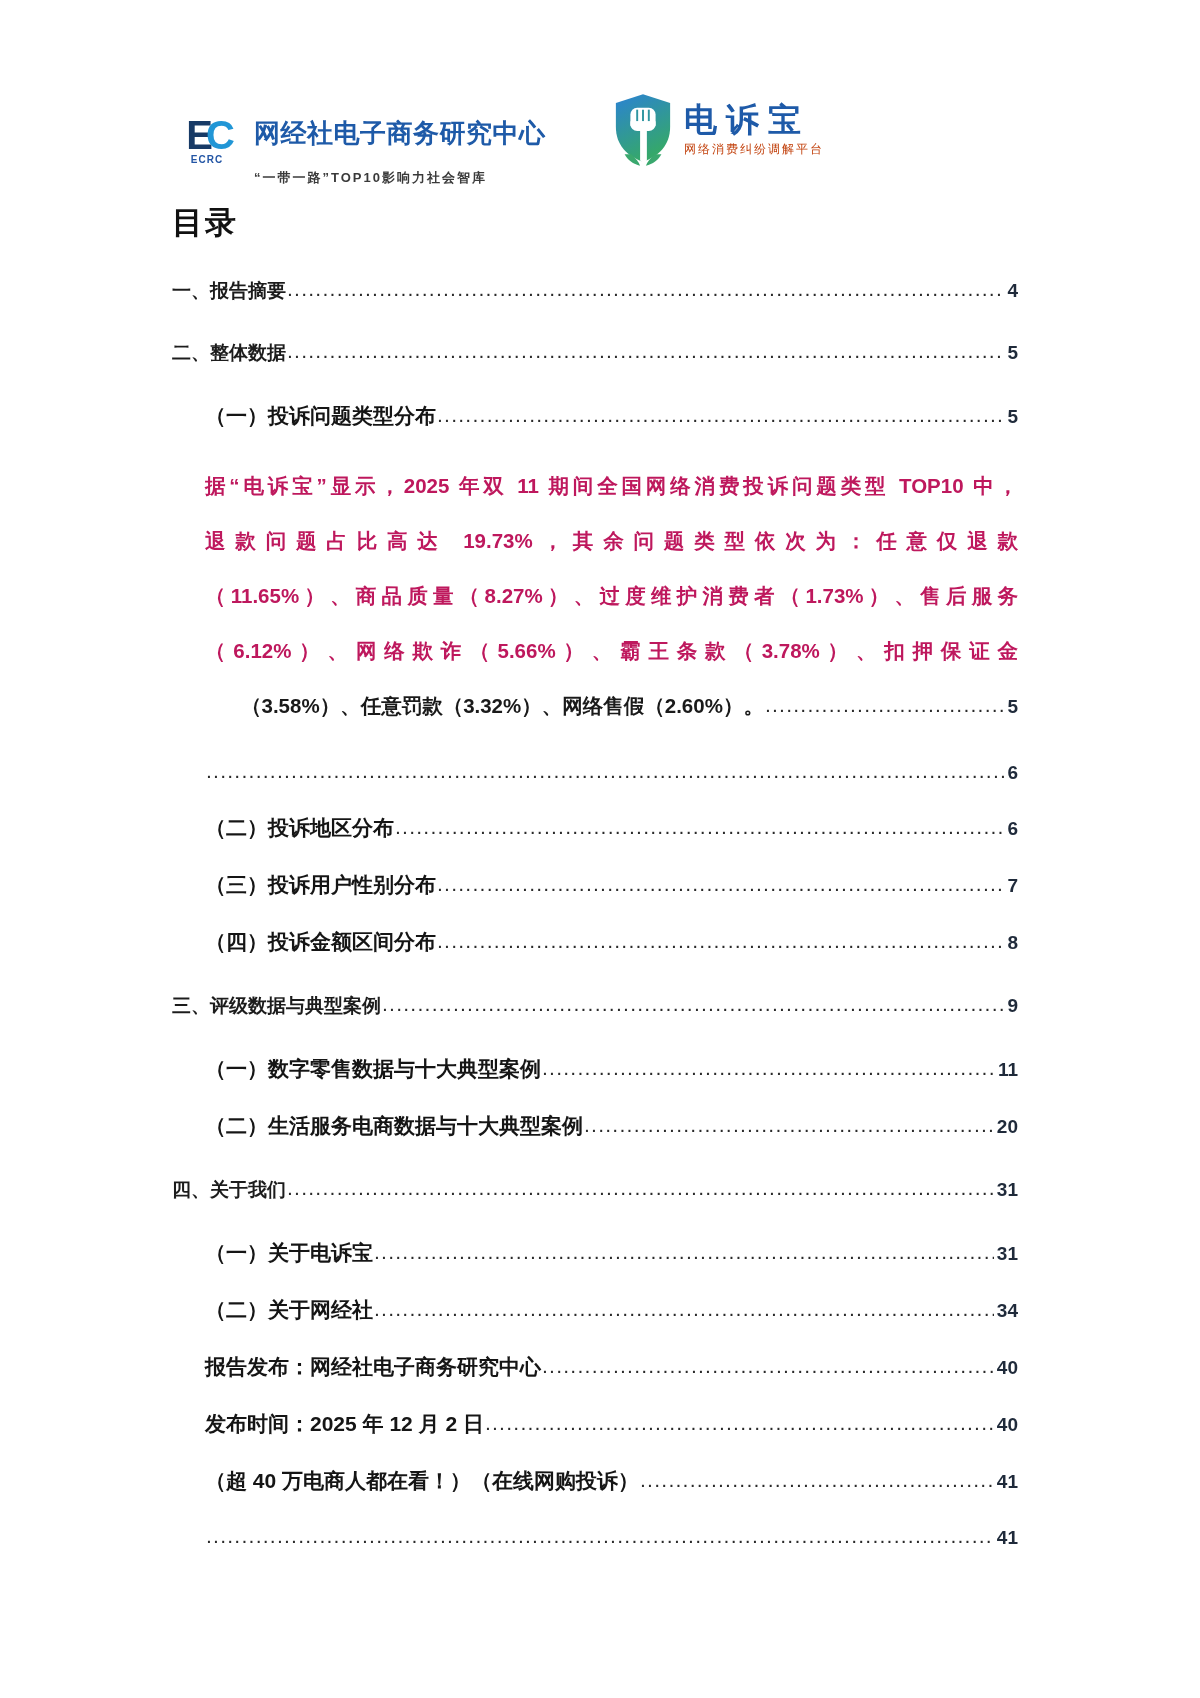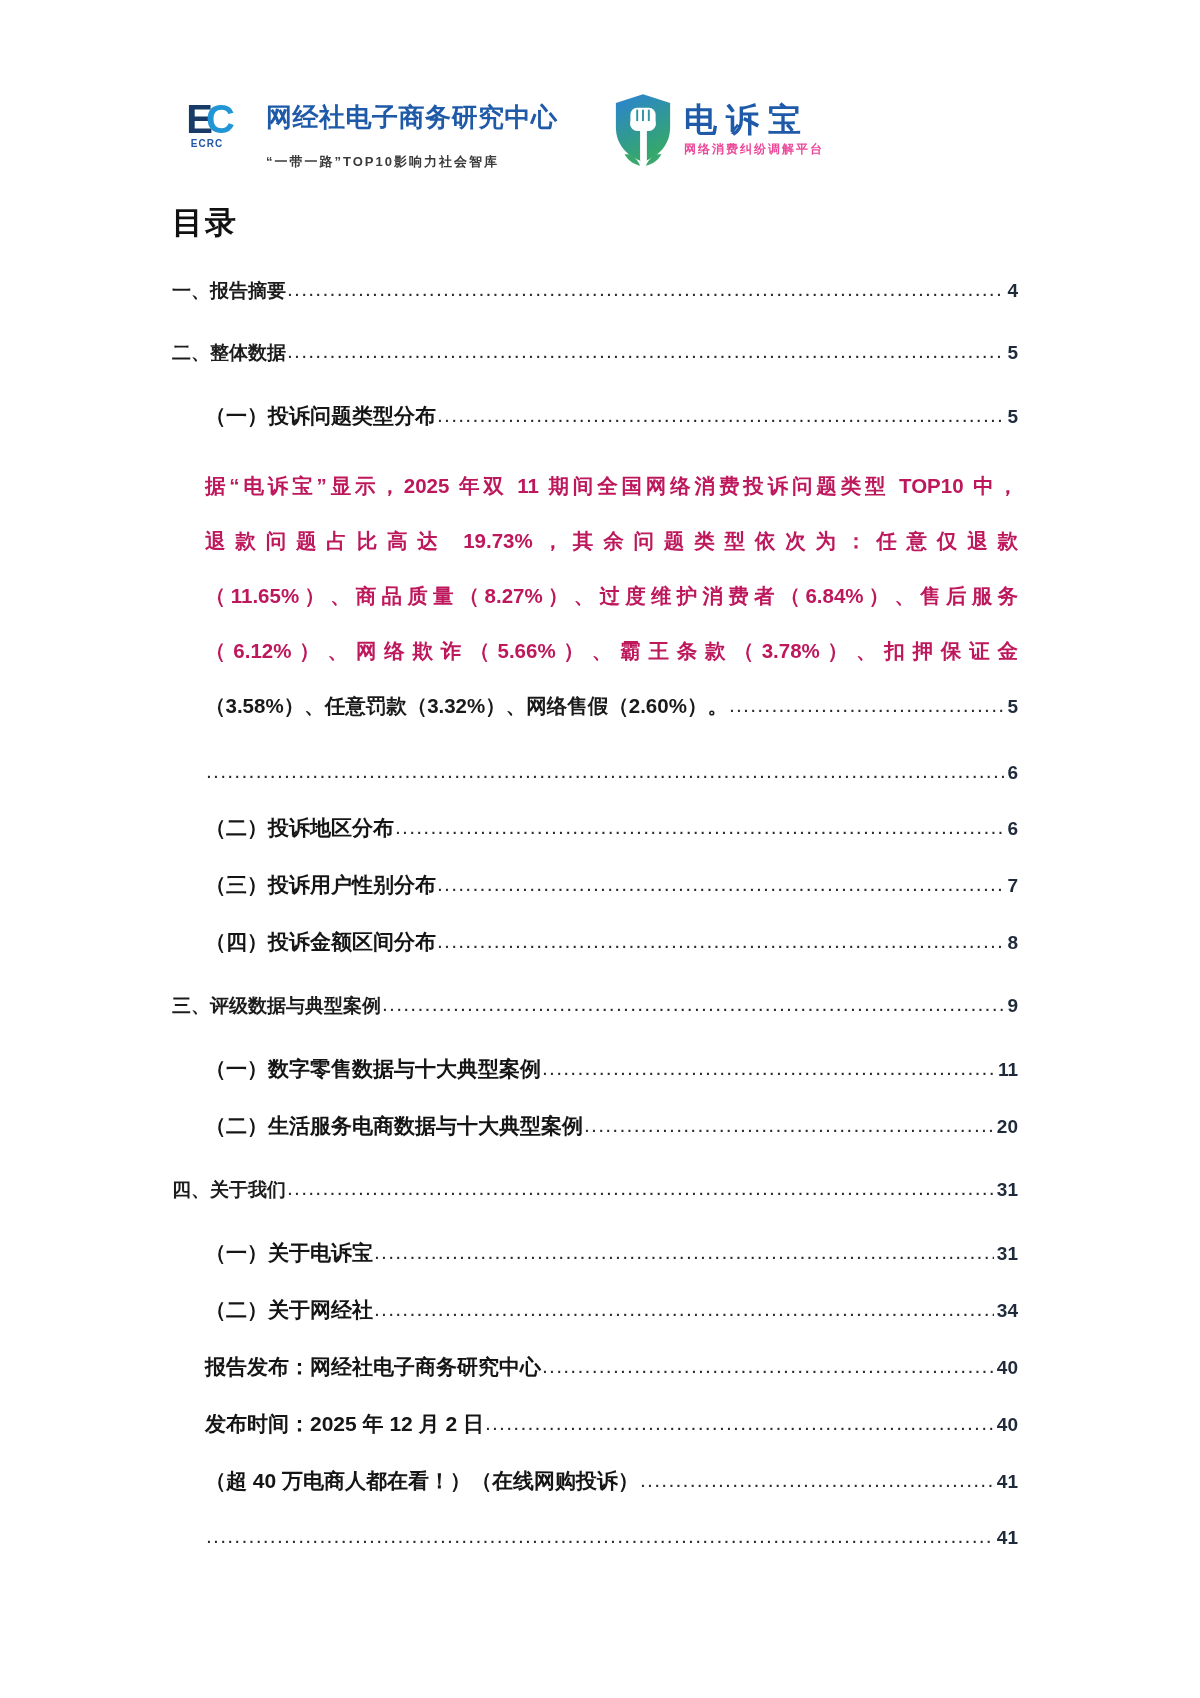--- a/index.html
+++ b/index.html
@@ -6,55 +6,55 @@
   html,body { background:#fff; }
   body {
     width:1200px; height:1698px; position:relative;
     font-family:"Liberation Sans","DejaVu Sans",sans-serif;
     color:#1a1a1a; overflow:hidden;
   }
 
   
   .hdr { position:absolute; top:92px; left:0; width:1200px; height:90px; }
 
-  .ecrc { position:absolute; left:168px; top:8px; display:flex; align-items:flex-start; gap:20px; }
+  .ecrc { position:absolute; left:168px; top:24px; display:flex; align-items:flex-start; gap:8px; }
   .ecrc-mark { display:flex; flex-direction:column; align-items:center; width:78px; }
   .ecrc-ec { font-weight:900; font-size:40px; line-height:38px; letter-spacing:-7px; font-style:normal; }
   .ecrc-ec .e { color:#173a66; }
   .ecrc-ec .c { color:#2196d6; }
   .ecrc-acr { font-weight:700; font-size:10px; color:#2456a5; letter-spacing:1px; margin-top:0; }
   .ecrc-text { padding-top:2px; }
   .ecrc-name { font-size:26px; font-weight:900; color:#1e5aa8; letter-spacing:0.5px; line-height:30px; }
   .ecrc-tag { font-size:13px; font-weight:700; color:#3a3a3a; letter-spacing:2px; margin-top:21px; }
 
   .dsb { position:absolute; left:612px; top:0; display:flex; align-items:center; gap:10px; }
   .dsb-shield { width:62px; height:76px; flex:0 0 auto; }
   .dsb-text { display:flex; flex-direction:column; }
   .dsb-name { font-size:33px; font-weight:900; color:#1e5aa8; letter-spacing:9px; line-height:36px; }
-  .dsb-sub { font-size:12px; font-weight:700; color:#ec4899; letter-spacing:2px; margin-top:3px; }
+  .dsb-sub { font-size:12px; font-weight:400; color:#c2410c; letter-spacing:2px; margin-top:3px; }
 
   
   .toc-wrap { position:absolute; left:172px; top:202px; width:846px; }
   .toc-title { font-size:31px; font-weight:900; color:#111; letter-spacing:2px; margin-bottom:26px; }
 
   .toc-row { display:flex; align-items:baseline; }
   .toc-label { white-space:nowrap; }
   .leader { flex:1 1 auto; overflow:hidden; white-space:nowrap; font-size:14px; letter-spacing:3.2px; color:#2a2a2a; margin:0 3px 0 2px; transform:translateY(-1px); }
   .leader::after { content:"........................................................................................................................................................................................................................................................"; }
   .toc-page { white-space:nowrap; font-size:19px; font-weight:600; color:#1f2a3a; }
 
   .level1 { font-size:19px; font-weight:600; line-height:27px; margin:33px 0; color:#1c1c1c; }
   .level1 .toc-label { font-size:19px; }
   .level1 + .level1 { margin-top:3px; }
 
   .level2 { padding-left:33px; font-size:21px; font-weight:700; line-height:29px; margin:25px 0; color:#151515; }
 
   .toc-para { padding-left:33px; margin:18px 0 20px; }
   .para-line { font-size:20.5px; font-weight:700; line-height:55px; text-align:justify; text-align-last:justify; color:#be185d; }
-  .para-last { font-size:20.5px; font-weight:700; line-height:55px; }
+  .para-last { font-size:20.5px; font-weight:700; line-height:55px;margin-left:36px; }
 
   .dots-row { padding-left:33px; margin:23px 0; font-weight:600; line-height:28px; }
 </style>
 </head>
 <body>
 
 <div class="hdr">
 
   <div class="ecrc">
     <div class="ecrc-mark">
@@ -107,21 +107,21 @@
         <span class="toc-page">5</span>
       </div>
       <div class="toc-row level2">
         <span class="toc-label">（一）投诉问题类型分布</span>
         <span class="leader"></span>
         <span class="toc-page">5</span>
       </div>
       <div class="toc-para">
         <div class="para-line">据“电诉宝”显示，2025 年双 11 期间全国网络消费投诉问题类型 TOP10 中，</div>
         <div class="para-line">退款问题占比高达 19.73%，其余问题类型依次为：任意仅退款</div>
-        <div class="para-line">（11.65%）、商品质量（8.27%）、过度维护消费者（6.84%）、售后服务</div>
+        <div class="para-line">（11.65%）、商品质量（8.27%）、过度维护消费者（1.73%）、售后服务</div>
         <div class="para-line">（6.12%）、网络欺诈（5.66%）、霸王条款（3.78%）、扣押保证金</div>
         <div class="toc-row para-last">
           <span class="toc-label">（3.58%）、任意罚款（3.32%）、网络售假（2.60%）。</span>
           <span class="leader"></span>
           <span class="toc-page">5</span>
         </div>
       </div>
       <div class="toc-row dots-row">
         <span class="leader"></span>
         <span class="toc-page">6</span>

